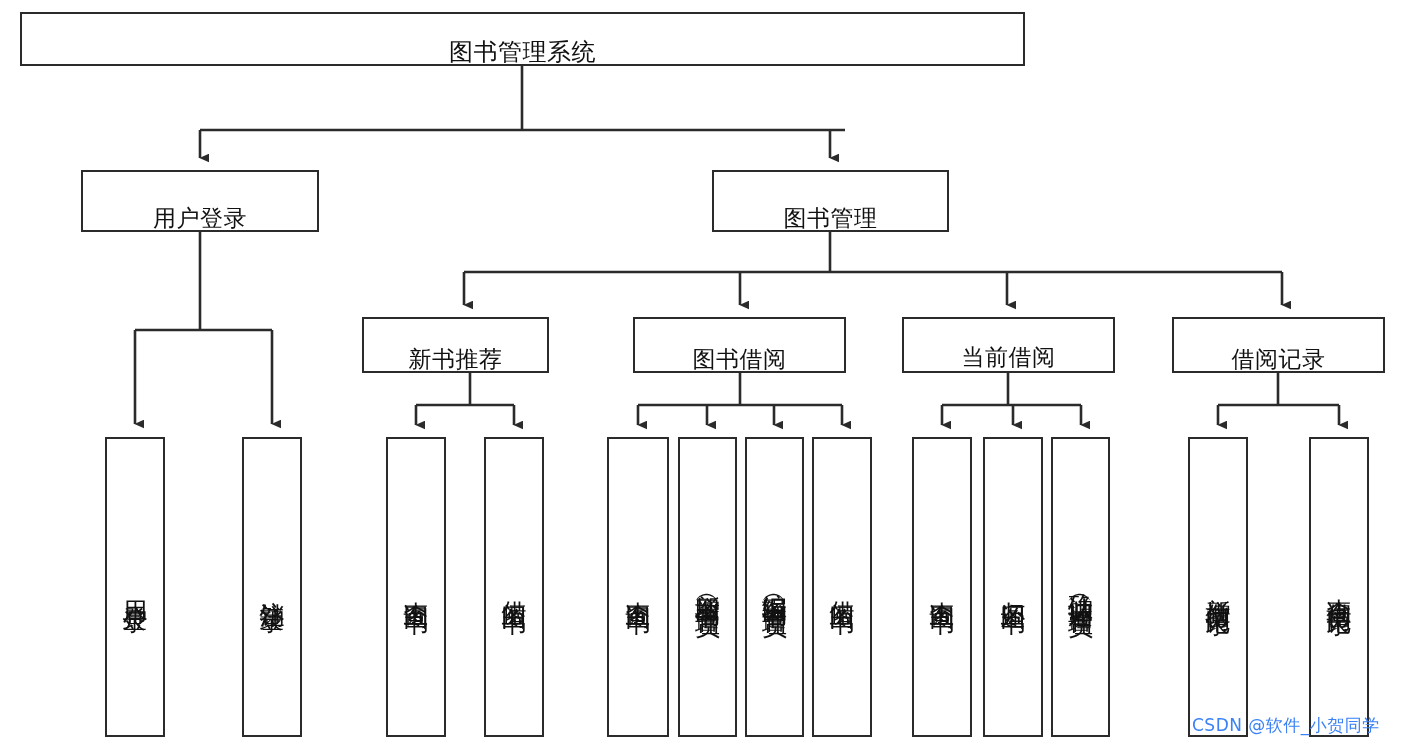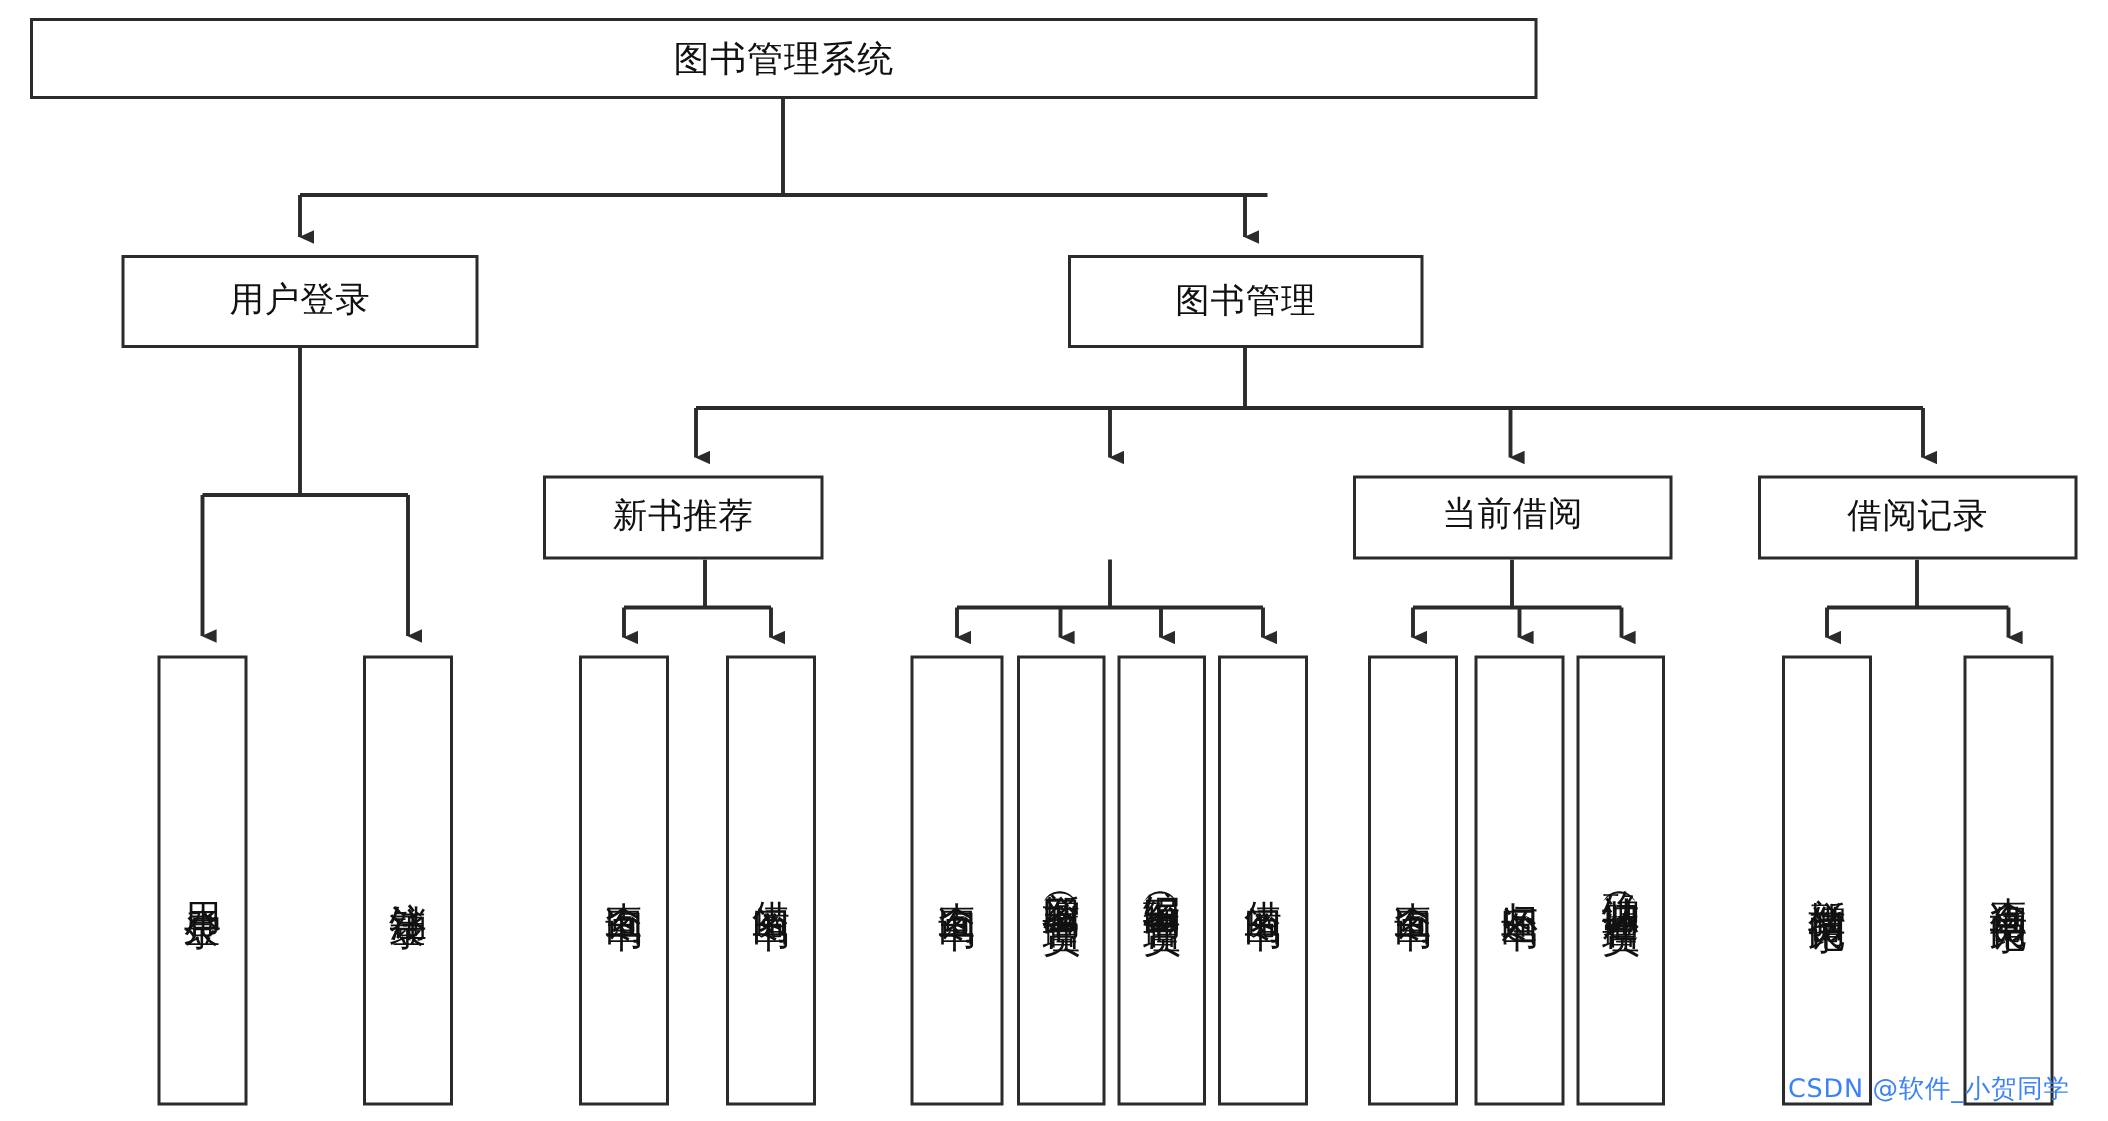--- a/index.html
+++ b/index.html
@@ -25,21 +25,21 @@
     width: 1405px;
     height: 747px;
     pointer-events: none;
   }
   .node {
     position: absolute;
     box-sizing: border-box;
     background: #ffffff;
     border: 2px solid #2b2b2b;
     display: flex;
-    align-items: center;
+    align-items: flex-end;
     justify-content: center;
     color: #111111;
   }
   .node .label {
     display: block;
     line-height: 1.02;
     text-align: center;
     color: #111111;
   }
   
@@ -142,27 +142,30 @@
     </g>
   </svg>
 
   <div class="node horiz root" style="left: 20px; top: 12px; width: 1005px; height: 54px;">
     <span class="label">图书管理系统</span>
   </div>
 
   <div class="node horiz" style="left: 81px; top: 170px; width: 238px; height: 62px;">
     <span class="label">用户登录</span>
   </div>
-  <div class="node horiz" style="left: 712px; top: 170px; width: 237px; height: 62px; font-family: Liberation Serif, serif;">
+  <div class="node horiz" style="left: 712px; top: 170px; width: 237px; height: 62px;">
     <span class="label">图书管理</span>
   </div>
 
   <div class="node horiz" style="left: 362px; top: 317px; width: 187px; height: 56px;">
     <span class="label">新书推荐</span>
   </div>
+  <div class="node horiz" style="left: 633px; top: 317px; width: 213px; height: 56px;">
+    <span class="label">图书借阅</span>
+  </div>
   <div class="node horiz" style="left: 902px; top: 317px; width: 213px; height: 56px; font-family: Liberation Mono, monospace;">
     <span class="label">当前借阅</span>
   </div>
   <div class="node horiz" style="left: 1172px; top: 317px; width: 213px; height: 56px;">
     <span class="label">借阅记录</span>
   </div>
 
   <div class="node vert" style="left: 105px; top: 437px; width: 60px; height: 300px;">
     <span class="label">用户登录</span>
   </div>

